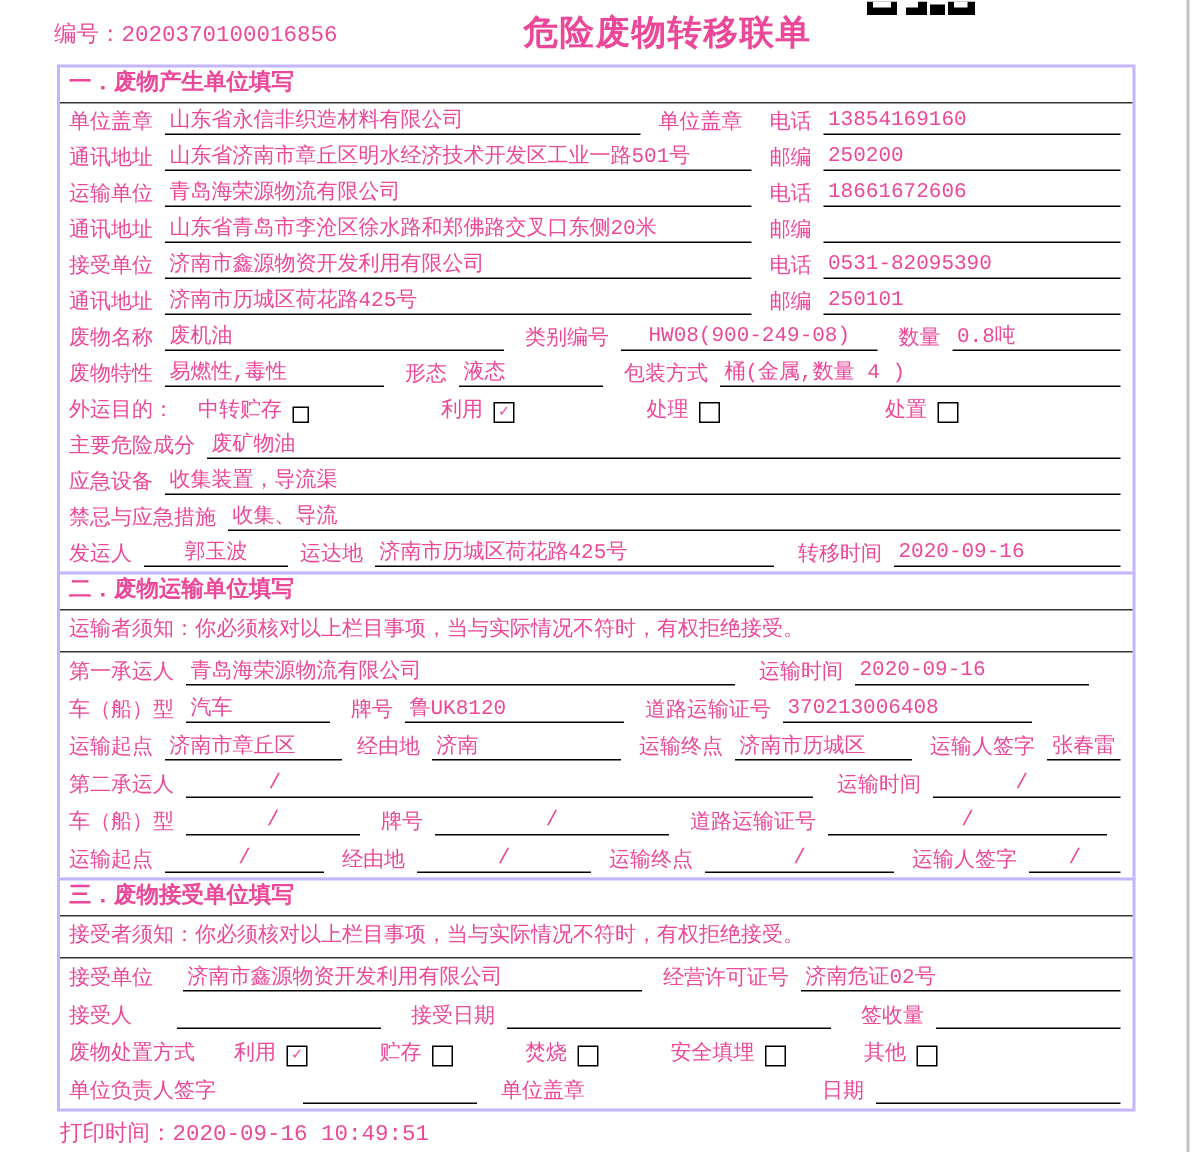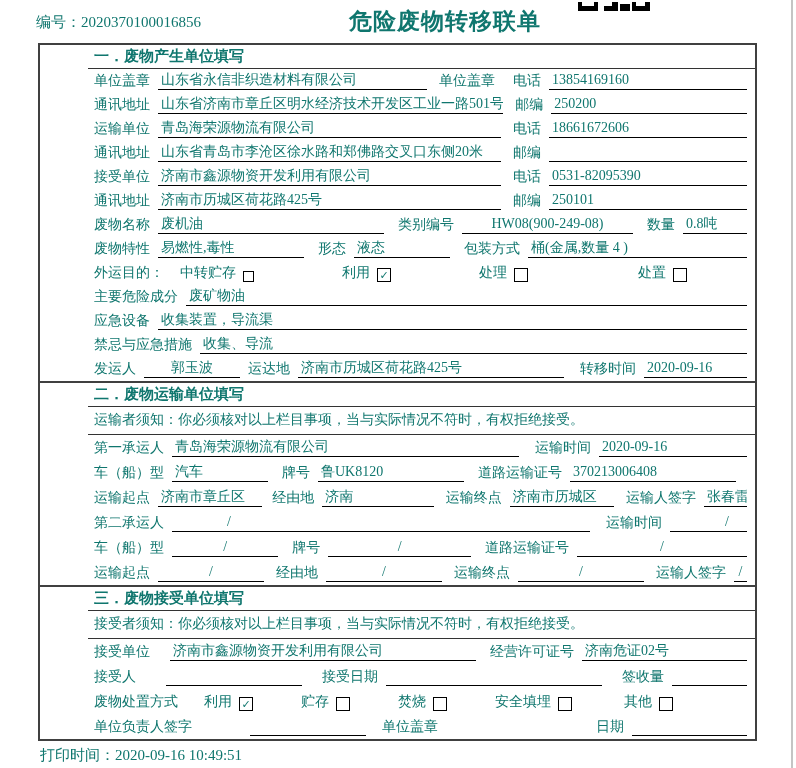--- a/index.html
+++ b/index.html
@@ -1,25 +1,25 @@
 <!DOCTYPE html>
 <html><head>
 <meta charset="utf-8">
 <style>
   html,body{margin:0;padding:0;background:#ffffff;}
   .page{position:relative;width:796px;height:768px;background:#fff;overflow:hidden;
-        font-family:Liberation Serif, serif;color:#0f766e;font-size:14px;}
+        font-family:Liberation Mono, monospace;color:#ec4899;font-size:14px;}
   .top{position:relative;height:43px;}
   .serial{position:absolute;left:36px;top:13px;font-size:15px;white-space:nowrap;}
   .doc-title{position:absolute;left:445px;top:6px;transform:translateX(-50%);
              font-size:23px;font-weight:bold;letter-spacing:1px;white-space:nowrap;}
   .qr{position:absolute;left:578px;top:0;}
   .page-edge{position:absolute;left:791px;top:0;width:2px;height:768px;background:#c4c4c4;}
   .form{margin-left:38px;width:719px;box-sizing:border-box;}
-  .box{border:2px solid #404040;box-sizing:border-box;background:#fff;padding-left:48px;}
+  .box{border:2px solid #c4b5fd;box-sizing:border-box;background:#fff;}
   .box + .box{margin-top:-2px;}
   .sec-title{height:23px;line-height:22px;font-weight:bold;font-size:15px;
              padding-left:6px;border-bottom:1.5px solid #333;}
   .notice{height:27px;line-height:26px;padding-left:6px;border-bottom:1.5px solid #333;white-space:nowrap;}
   .r{display:flex;align-items:flex-end;padding:0 8px 3px 6px;box-sizing:border-box;}
   .h24{height:24px;} .h25{height:25px;align-items:flex-end;}
   .l{white-space:nowrap;margin-right:8px;}
   .v{border-bottom:1px solid #000;padding:0 3px;white-space:nowrap;overflow:hidden;min-height:17px;}
   .f{flex:1 1 auto;}
   .ctr{text-align:center;}

